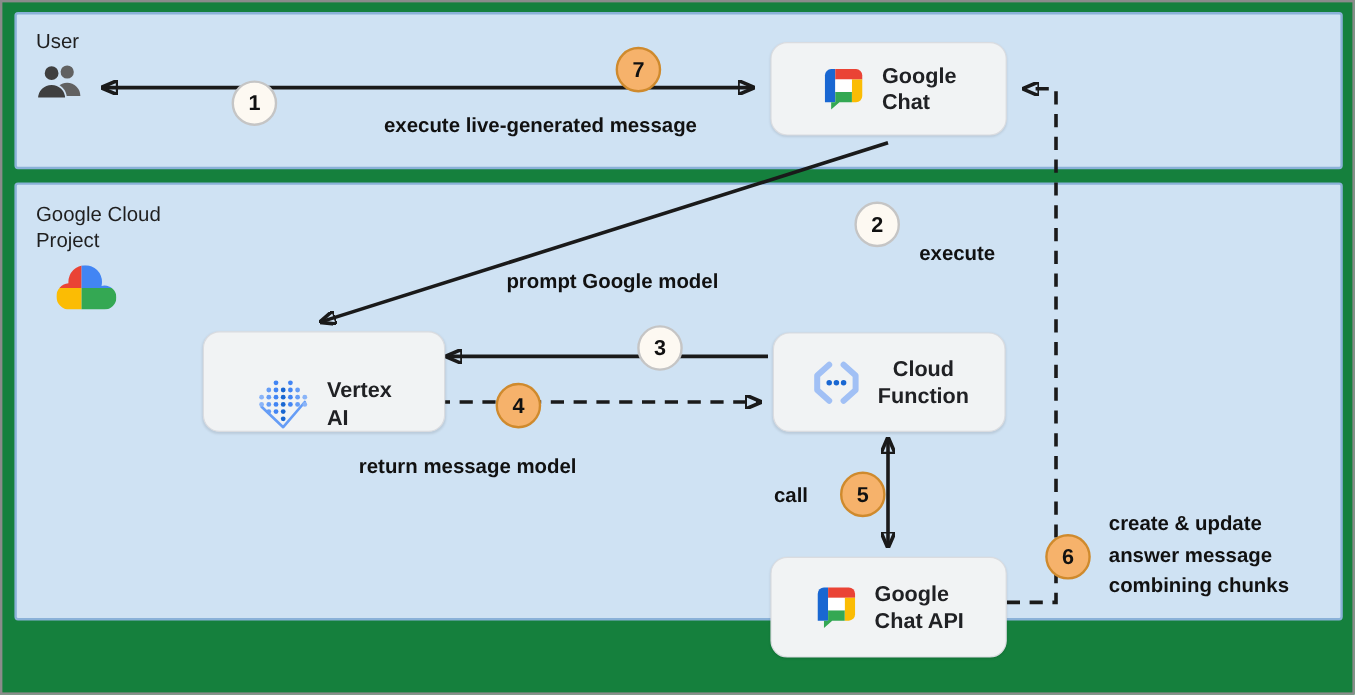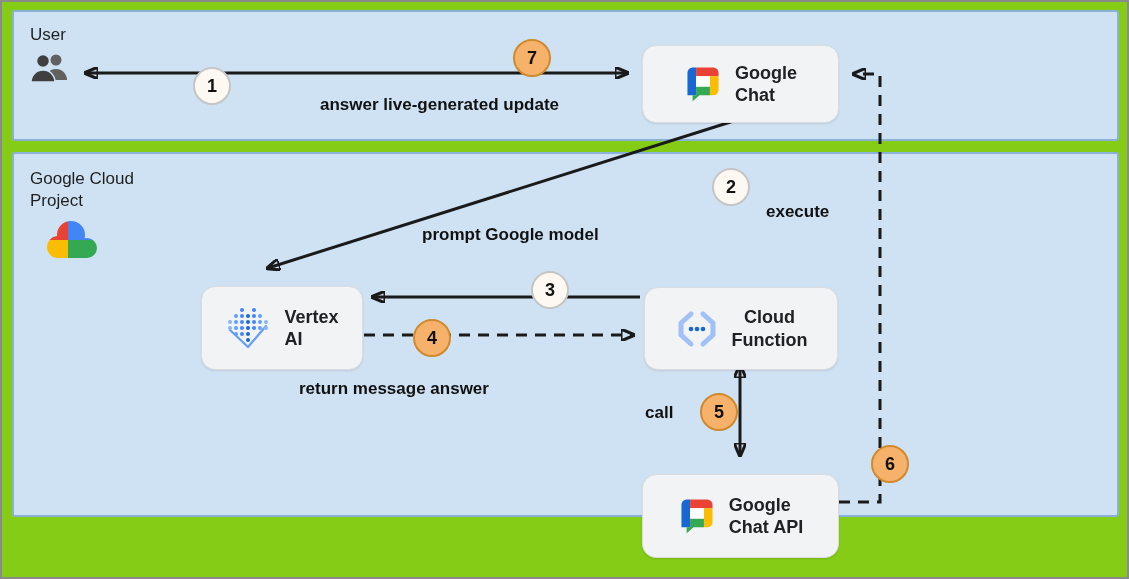--- a/index.html
+++ b/index.html
@@ -5,21 +5,21 @@
   * { margin: 0; padding: 0; box-sizing: border-box; }
   body {
     font-family: "Liberation Sans", sans-serif;
     background: #ffffff;
     color: #1f1f1f;
   }
   .canvas {
     position: relative;
     width: 1129px;
     height: 579px;
-    background: #84cc16;
+    background: #15803d;
     border: 2px solid #8b8b8b;
     overflow: hidden;
   }
   .zone {
     position: absolute;
     background: #cfe2f3;
     border: 2px solid #8ab1d8;
     border-radius: 3px;
   }
   .zone-user { left: 10px; top: 8px;   width: 1107px; height: 131px; }
@@ -41,21 +41,20 @@
   .node {
     position: absolute;
     background: #f1f3f4;
     border: 1px solid #dadce0;
     border-radius: 14px;
     display: flex;
     align-items: center;
     justify-content: center;
     gap: 13px;
     box-shadow: 0 1px 2px rgba(0,0,0,.10);
-    margin-top: 10px;
   }
   .nicon svg { display: block; }
   .nlabel {
     font-size: 18px;
     font-weight: 700;
     color: #202124;
     line-height: 1.25;
     white-space: pre-line;
   }
 
@@ -144,21 +143,21 @@
         <path d="M14 4h20a6 6 0 0 1 6 6v4H14z" fill="#ea4335"></path>
         <path d="M30 14h10v16a6 6 0 0 1-6 6h-4z" fill="#fbbc04"></path>
         <path d="M14 26h16v10H18l-8 7v-7h4z" fill="#34a853"></path>
         <rect x="14" y="14" width="16" height="12" fill="#ffffff"></rect>
       </svg>
     </span>
     <span class="nlabel">Google
 Chat</span>
   </div>
 
-  <div class="node" style="left:199px; top:274px; width:162px; height:84px;">
+  <div class="node" style="left:167px; top:274px; width:202px; height:84px;align-items:flex-end;">
     <span class="nicon">
       <svg width="46" height="44" viewBox="0 0 46 44">
         <path d="M5 24 L23 41 L41 20" stroke="#669df6" stroke-width="2.2" fill="none" stroke-linecap="round" stroke-linejoin="round"></path>
         <g>
           <circle cx="5" cy="16" r="2" fill="#8ab4f8"></circle>
             <circle cx="5" cy="22" r="2" fill="#8ab4f8"></circle>
           <circle cx="11" cy="10" r="2" fill="#669df6"></circle>
             <circle cx="11" cy="16" r="2" fill="#669df6"></circle>
             <circle cx="11" cy="22" r="2" fill="#669df6"></circle>
             <circle cx="11" cy="28" r="2" fill="#669df6"></circle>
@@ -217,19 +216,22 @@
   </div>
 
   <div class="step plain" style="left:191px; top:65px;">1</div>
   <div class="step plain" style="left:710px; top:166px;">2</div>
   <div class="step plain" style="left:529px; top:269px;">3</div>
   <div class="step orange" style="left:411px; top:317px;">4</div>
   <div class="step orange" style="left:698px; top:391px;">5</div>
   <div class="step orange" style="left:869px; top:443px;">6</div>
   <div class="step orange" style="left:511px; top:37px;">7</div>
 
-  <div class="elabel" style="left:318px; top:90px;">answer live-generated update</div>
+  <div class="elabel" style="left:318px; top:90px;">execute live-generated message</div>
   <div class="elabel" style="left:764px; top:173px;margin-top:24px;">execute</div>
   <div class="elabel" style="left:420px; top:220px;">prompt Google model</div>
-  <div class="elabel" style="left:297px; top:374px;">return message answer</div>
+  <div class="elabel" style="left:297px; top:374px;">return message model</div>
   <div class="elabel" style="left:643px; top:398px;">call</div>
+  <div class="elabel" style="left:922px; top:422px;">create &amp; update
+answer message
+combining chunks</div>
 
 </div>
 
 </body></html>

